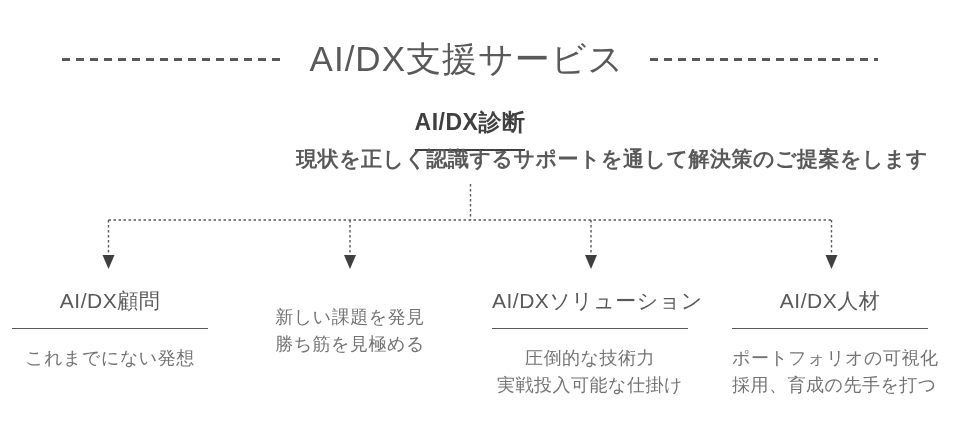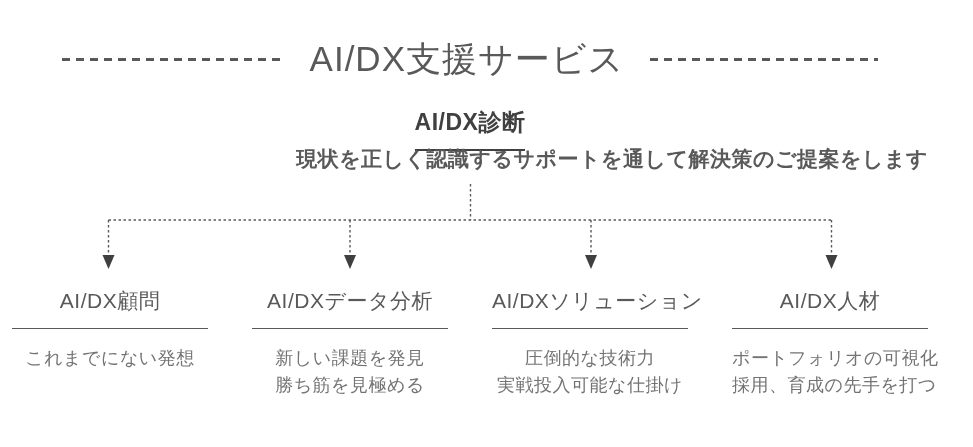--- a/index.html
+++ b/index.html
@@ -165,21 +165,20 @@
     <div class="columns">
 
       <div class="service-column">
         <div class="col-title">AI/DX顧問</div>
         <div class="col-body">
           <div>これまでにない発想</div>
         </div>
       </div>
 
       <div class="service-column">
-        <div class="col-title">AI/DXデータ分析</div>
         <div class="col-body">
           <div>新しい課題を発見</div>
           <div>勝ち筋を見極める</div>
         </div>
       </div>
 
       <div class="service-column">
         <div class="col-title">AI/DXソリューション</div>
         <div class="col-body">
           <div>圧倒的な技術力</div>

